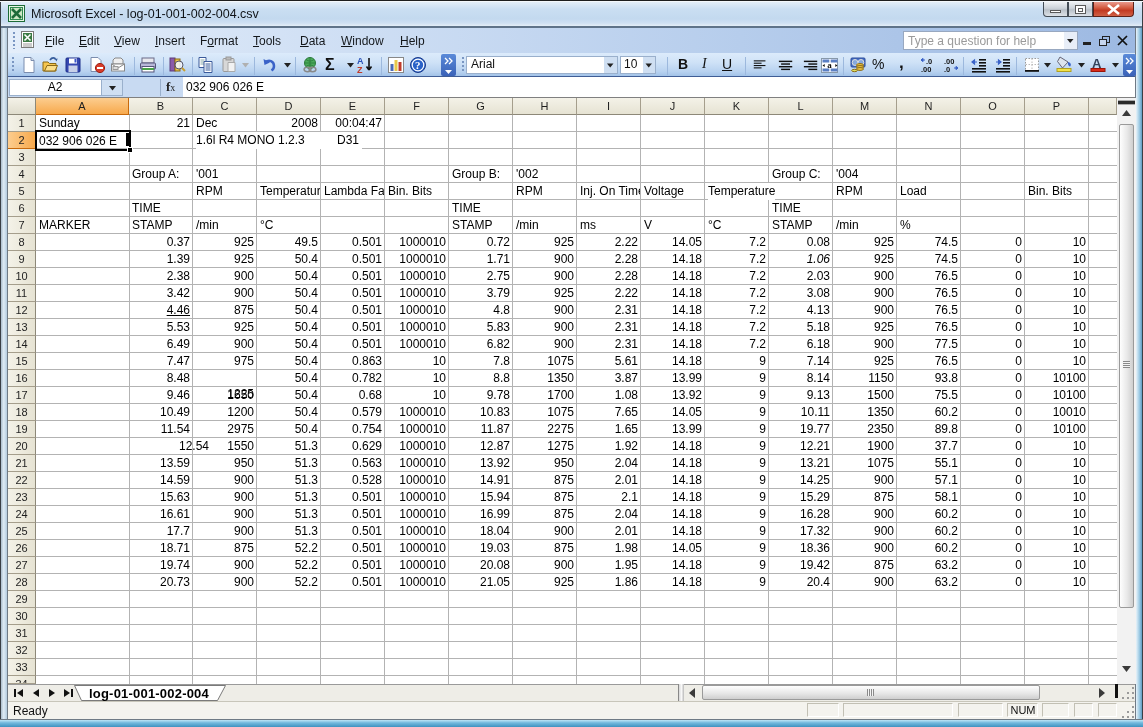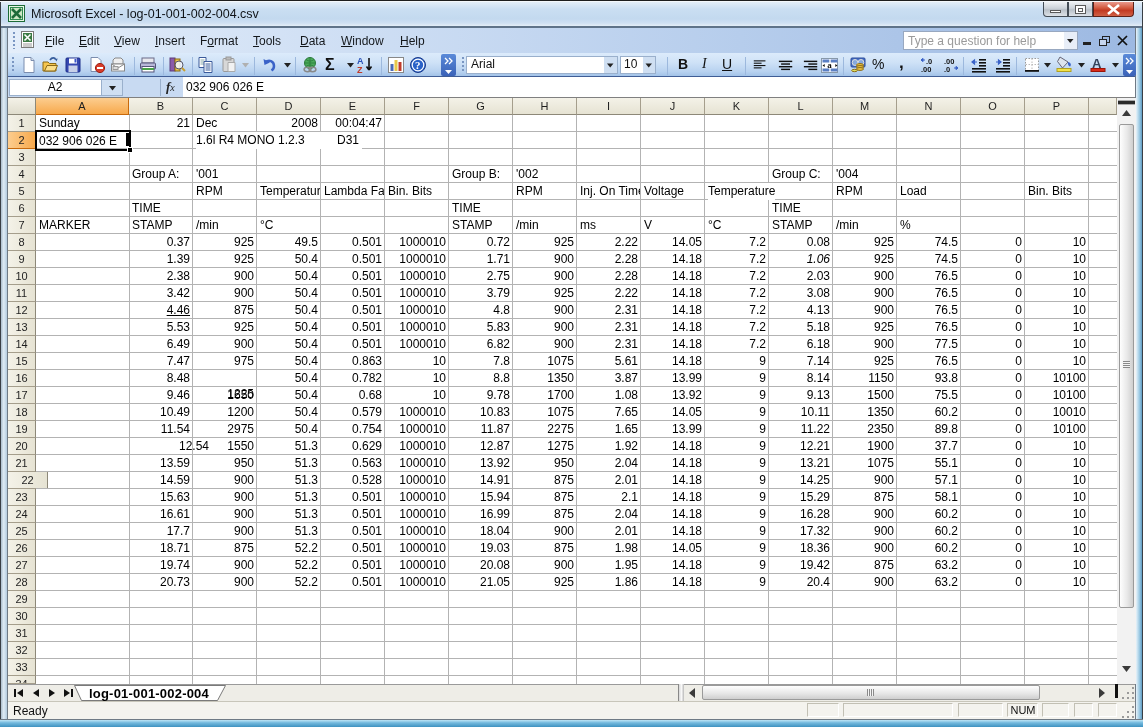--- a/index.html
+++ b/index.html
@@ -371,21 +371,21 @@
 <div class="ab" style="left:8px;top:77px;width:1127px;height:20px;background:#fff;"></div>
 <div class="ab" style="left:8px;top:77px;width:175px;height:20px;background:#c8daf2;"></div>
 <div class="ab" style="left:9px;top:79px;width:92px;height:17px;background:#fff;border:1px solid #9ab0cc;border-right:none;"></div>
 <div class="ab" style="left:9px;top:79px;width:92px;height:17px;font-size:12px;line-height:17px;text-align:center;color:#000;">A2</div>
 <div class="ab" style="left:101px;top:79px;width:22px;height:17px;background:#cfdff2;border:1px solid #9ab0cc;">
       <svg width="20" height="15">
         <path d="M7 6 L14 6 L10.5 10.5 Z" fill="#222"></path>
       </svg>
     </div>
 <div class="ab" style="left:160px;top:79px;width:1px;height:17px;background:#9ab0cc;"></div>
-<div class="ab" style="left:166px;top:79px;width:20px;height:17px;font-size:13px;font-style:italic;font-family:'Liberation Serif',serif;color:#222;"><b>f</b><span style="font-size:10px;">x</span></div>
+<div class="ab" style="left:166px;top:79px;width:20px;height:17px;font-size:13px;font-family:'Liberation Serif',serif;color:#222;"><b>f</b><span style="font-size:10px;">x</span></div>
 <div class="ab" style="left:186px;top:79px;font-size:12px;line-height:17px;color:#000;">032 906 026 E</div>
 <div class="ab" style="left:8px;top:97px;width:1127px;height:1px;background:#808080;"></div>
 <div class="ab" style="left:8px;top:98px;width:1109px;height:586px;background:#fff;"></div>
 <div class="ab" style="left:8px;top:98px;width:28px;height:17px;background:linear-gradient(#f4f2e8,#e0ddcd);border-right:1px solid #8d8878;border-bottom:1px solid #8d8878;"></div>
 <div class="hdr hdro" style="left:36px;top:98px;width:93px;height:17px;">A</div>
 <div class="hdr" style="left:129px;top:98px;width:64px;height:17px;">B</div>
 <div class="hdr" style="left:193px;top:98px;width:64px;height:17px;">C</div>
 <div class="hdr" style="left:257px;top:98px;width:64px;height:17px;">D</div>
 <div class="hdr" style="left:321px;top:98px;width:64px;height:17px;">E</div>
 <div class="hdr" style="left:385px;top:98px;width:64px;height:17px;">F</div>
@@ -414,21 +414,21 @@
 <div class="rhdr" style="left:8px;top:302px;width:28px;height:17px;font-size:11px;line-height:16px;overflow:hidden;">12</div>
 <div class="rhdr" style="left:8px;top:319px;width:28px;height:17px;font-size:11px;line-height:16px;overflow:hidden;">13</div>
 <div class="rhdr" style="left:8px;top:336px;width:28px;height:17px;font-size:11px;line-height:16px;overflow:hidden;">14</div>
 <div class="rhdr" style="left:8px;top:353px;width:28px;height:17px;font-size:11px;line-height:16px;overflow:hidden;">15</div>
 <div class="rhdr" style="left:8px;top:370px;width:28px;height:17px;font-size:11px;line-height:16px;overflow:hidden;">16</div>
 <div class="rhdr" style="left:8px;top:387px;width:28px;height:17px;font-size:11px;line-height:16px;overflow:hidden;">17</div>
 <div class="rhdr" style="left:8px;top:404px;width:28px;height:17px;font-size:11px;line-height:16px;overflow:hidden;">18</div>
 <div class="rhdr" style="left:8px;top:421px;width:28px;height:17px;font-size:11px;line-height:16px;overflow:hidden;">19</div>
 <div class="rhdr" style="left:8px;top:438px;width:28px;height:17px;font-size:11px;line-height:16px;overflow:hidden;">20</div>
 <div class="rhdr" style="left:8px;top:455px;width:28px;height:17px;font-size:11px;line-height:16px;overflow:hidden;">21</div>
-<div class="rhdr" style="left:8px;top:472px;width:40px;height:17px;font-size:11px;line-height:16px;overflow:hidden;">22</div>
+<div class="rhdr" style="left:8px;top:472px;width:28px;height:17px;font-size:11px;line-height:16px;overflow:hidden;">22</div>
 <div class="rhdr" style="left:8px;top:489px;width:28px;height:17px;font-size:11px;line-height:16px;overflow:hidden;">23</div>
 <div class="rhdr" style="left:8px;top:506px;width:28px;height:17px;font-size:11px;line-height:16px;overflow:hidden;">24</div>
 <div class="rhdr" style="left:8px;top:523px;width:28px;height:17px;font-size:11px;line-height:16px;overflow:hidden;">25</div>
 <div class="rhdr" style="left:8px;top:540px;width:28px;height:17px;font-size:11px;line-height:16px;overflow:hidden;">26</div>
 <div class="rhdr" style="left:8px;top:557px;width:28px;height:17px;font-size:11px;line-height:16px;overflow:hidden;">27</div>
 <div class="rhdr" style="left:8px;top:574px;width:28px;height:17px;font-size:11px;line-height:16px;overflow:hidden;">28</div>
 <div class="rhdr" style="left:8px;top:591px;width:28px;height:17px;font-size:11px;line-height:16px;overflow:hidden;">29</div>
 <div class="rhdr" style="left:8px;top:608px;width:28px;height:17px;font-size:11px;line-height:16px;overflow:hidden;">30</div>
 <div class="rhdr" style="left:8px;top:625px;width:28px;height:17px;font-size:11px;line-height:16px;overflow:hidden;">31</div>
 <div class="rhdr" style="left:8px;top:642px;width:28px;height:17px;font-size:11px;line-height:16px;overflow:hidden;">32</div>
@@ -644,21 +644,21 @@
 <div class="cell num" style="left:131px;top:421px;width:59px;">11.54</div>
 <div class="cell num" style="left:195px;top:421px;width:59px;">2975</div>
 <div class="cell num" style="left:259px;top:421px;width:59px;">50.4</div>
 <div class="cell num" style="left:323px;top:421px;width:59px;">0.754</div>
 <div class="cell num" style="left:387px;top:421px;width:59px;">1000010</div>
 <div class="cell num" style="left:451px;top:421px;width:59px;">11.87</div>
 <div class="cell num" style="left:515px;top:421px;width:59px;">2275</div>
 <div class="cell num" style="left:579px;top:421px;width:59px;">1.65</div>
 <div class="cell num" style="left:643px;top:421px;width:59px;">13.99</div>
 <div class="cell num" style="left:707px;top:421px;width:59px;">9</div>
-<div class="cell num" style="left:771px;top:421px;width:59px;">11.22</div>
+<div class="cell num" style="left:771px;top:421px;width:59px;">19.77</div>
 <div class="cell num" style="left:835px;top:421px;width:59px;">2350</div>
 <div class="cell num" style="left:899px;top:421px;width:59px;">89.8</div>
 <div class="cell num" style="left:963px;top:421px;width:59px;">0</div>
 <div class="cell num" style="left:1027px;top:421px;width:59px;">10100</div>
 <div class="cell num" style="left:131px;top:438px;width:59px;padding-left:48px;">12.54</div>
 <div class="cell num" style="left:195px;top:438px;width:59px;">1550</div>
 <div class="cell num" style="left:259px;top:438px;width:59px;">51.3</div>
 <div class="cell num" style="left:323px;top:438px;width:59px;">0.629</div>
 <div class="cell num" style="left:387px;top:438px;width:59px;">1000010</div>
 <div class="cell num" style="left:451px;top:438px;width:59px;">12.87</div>

